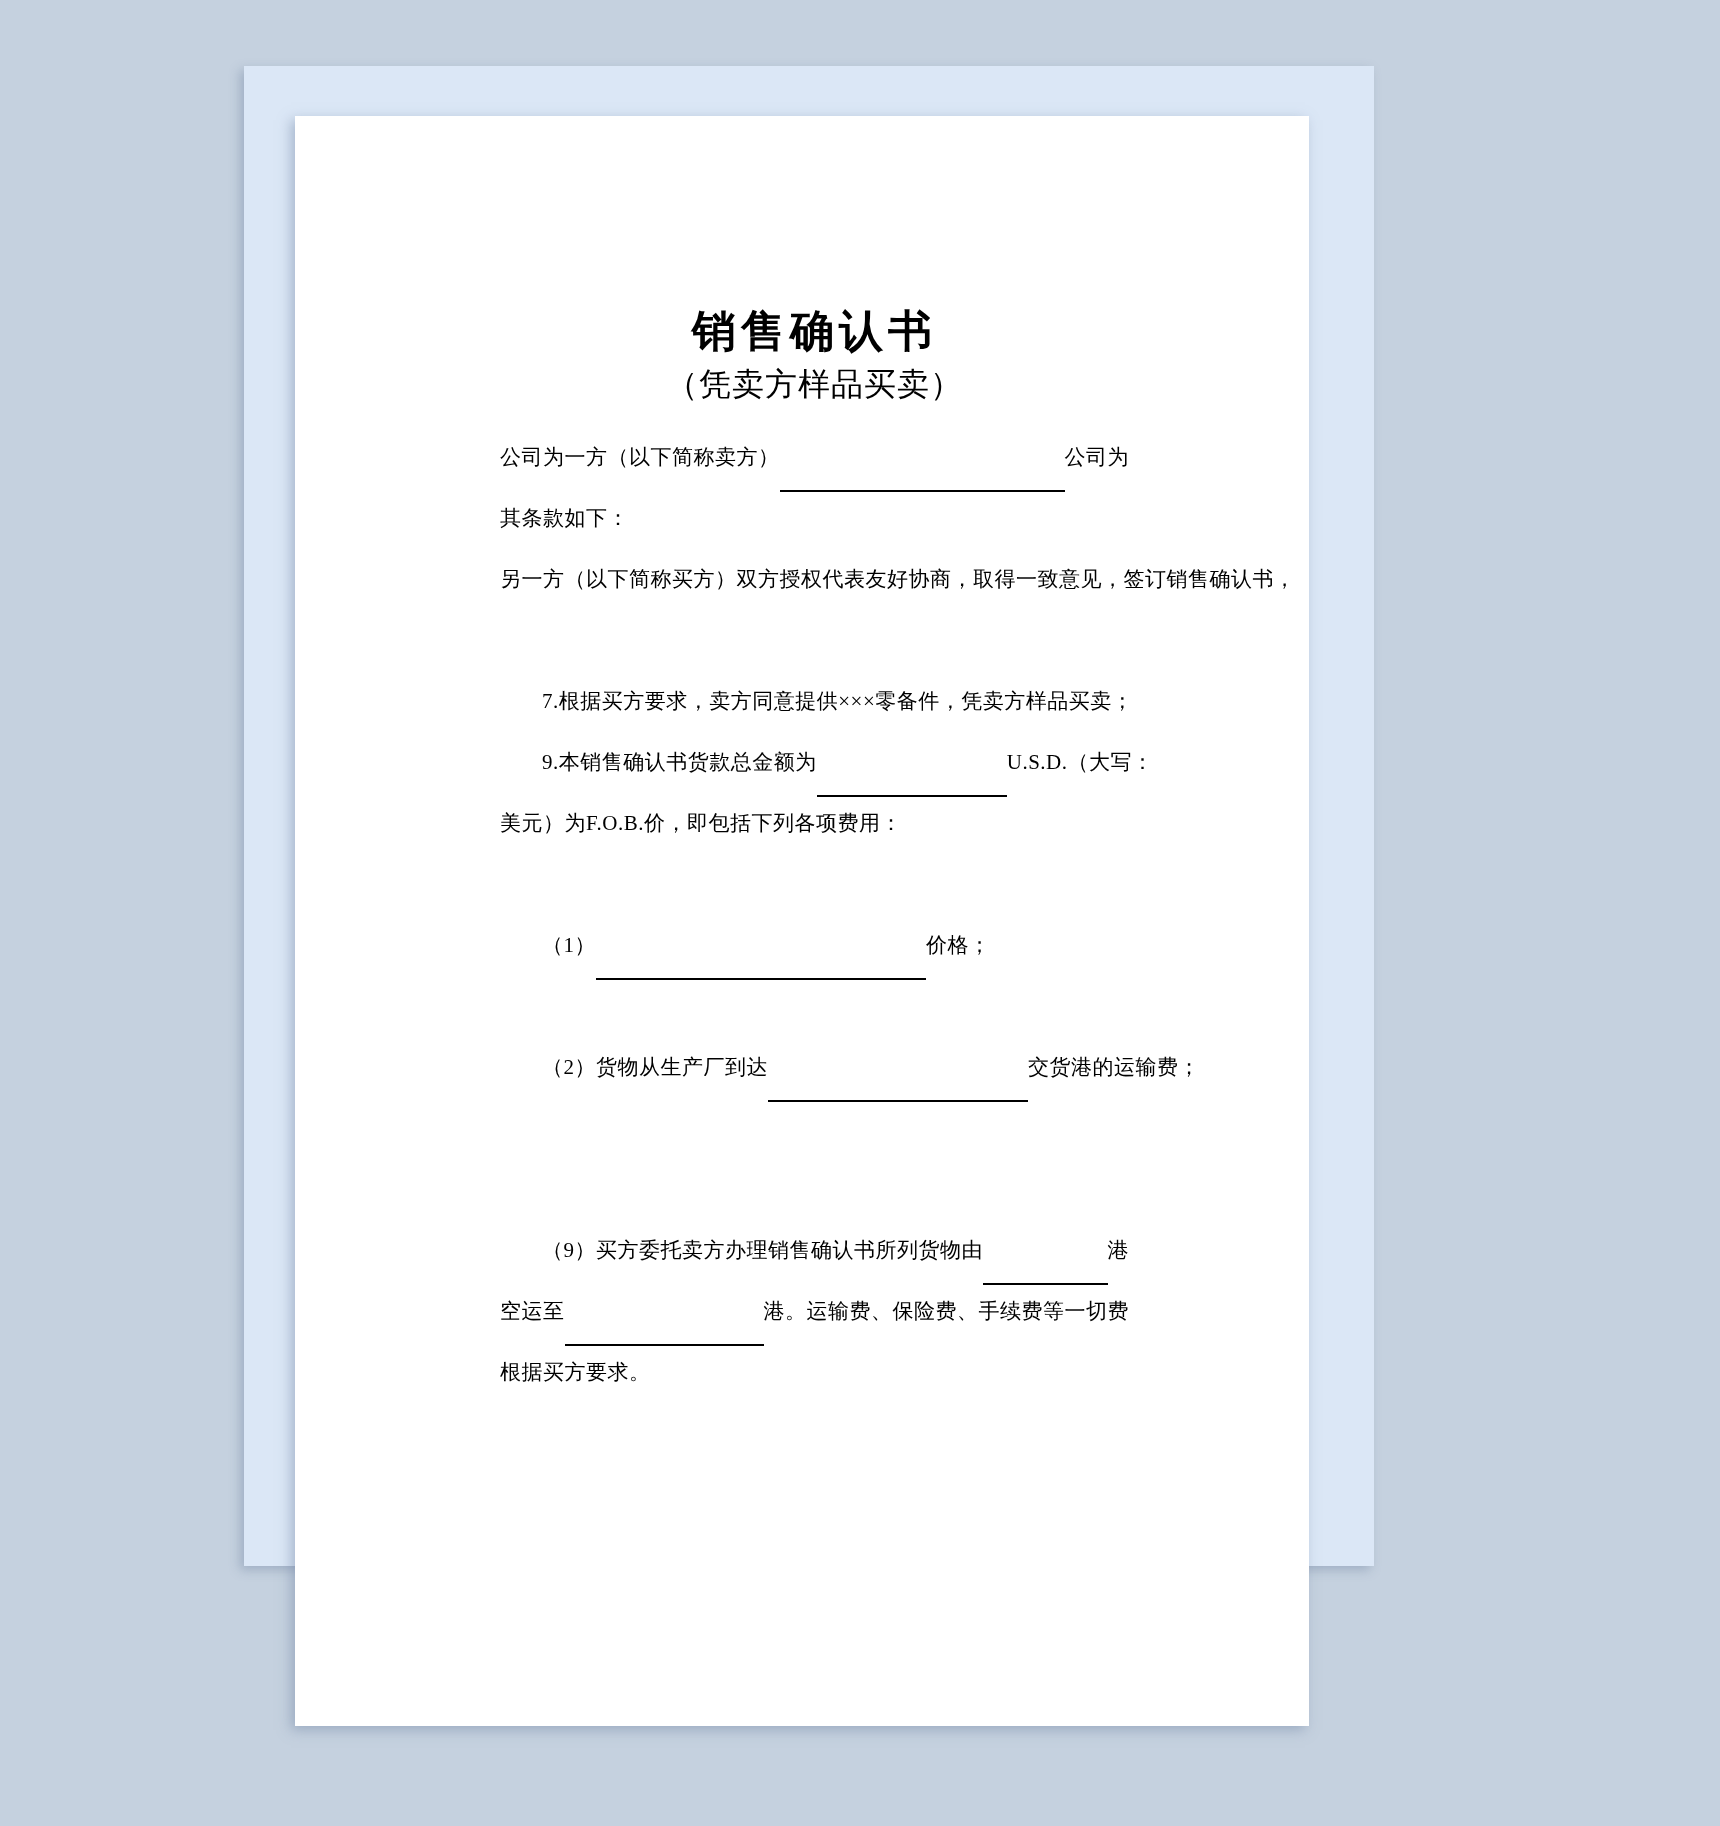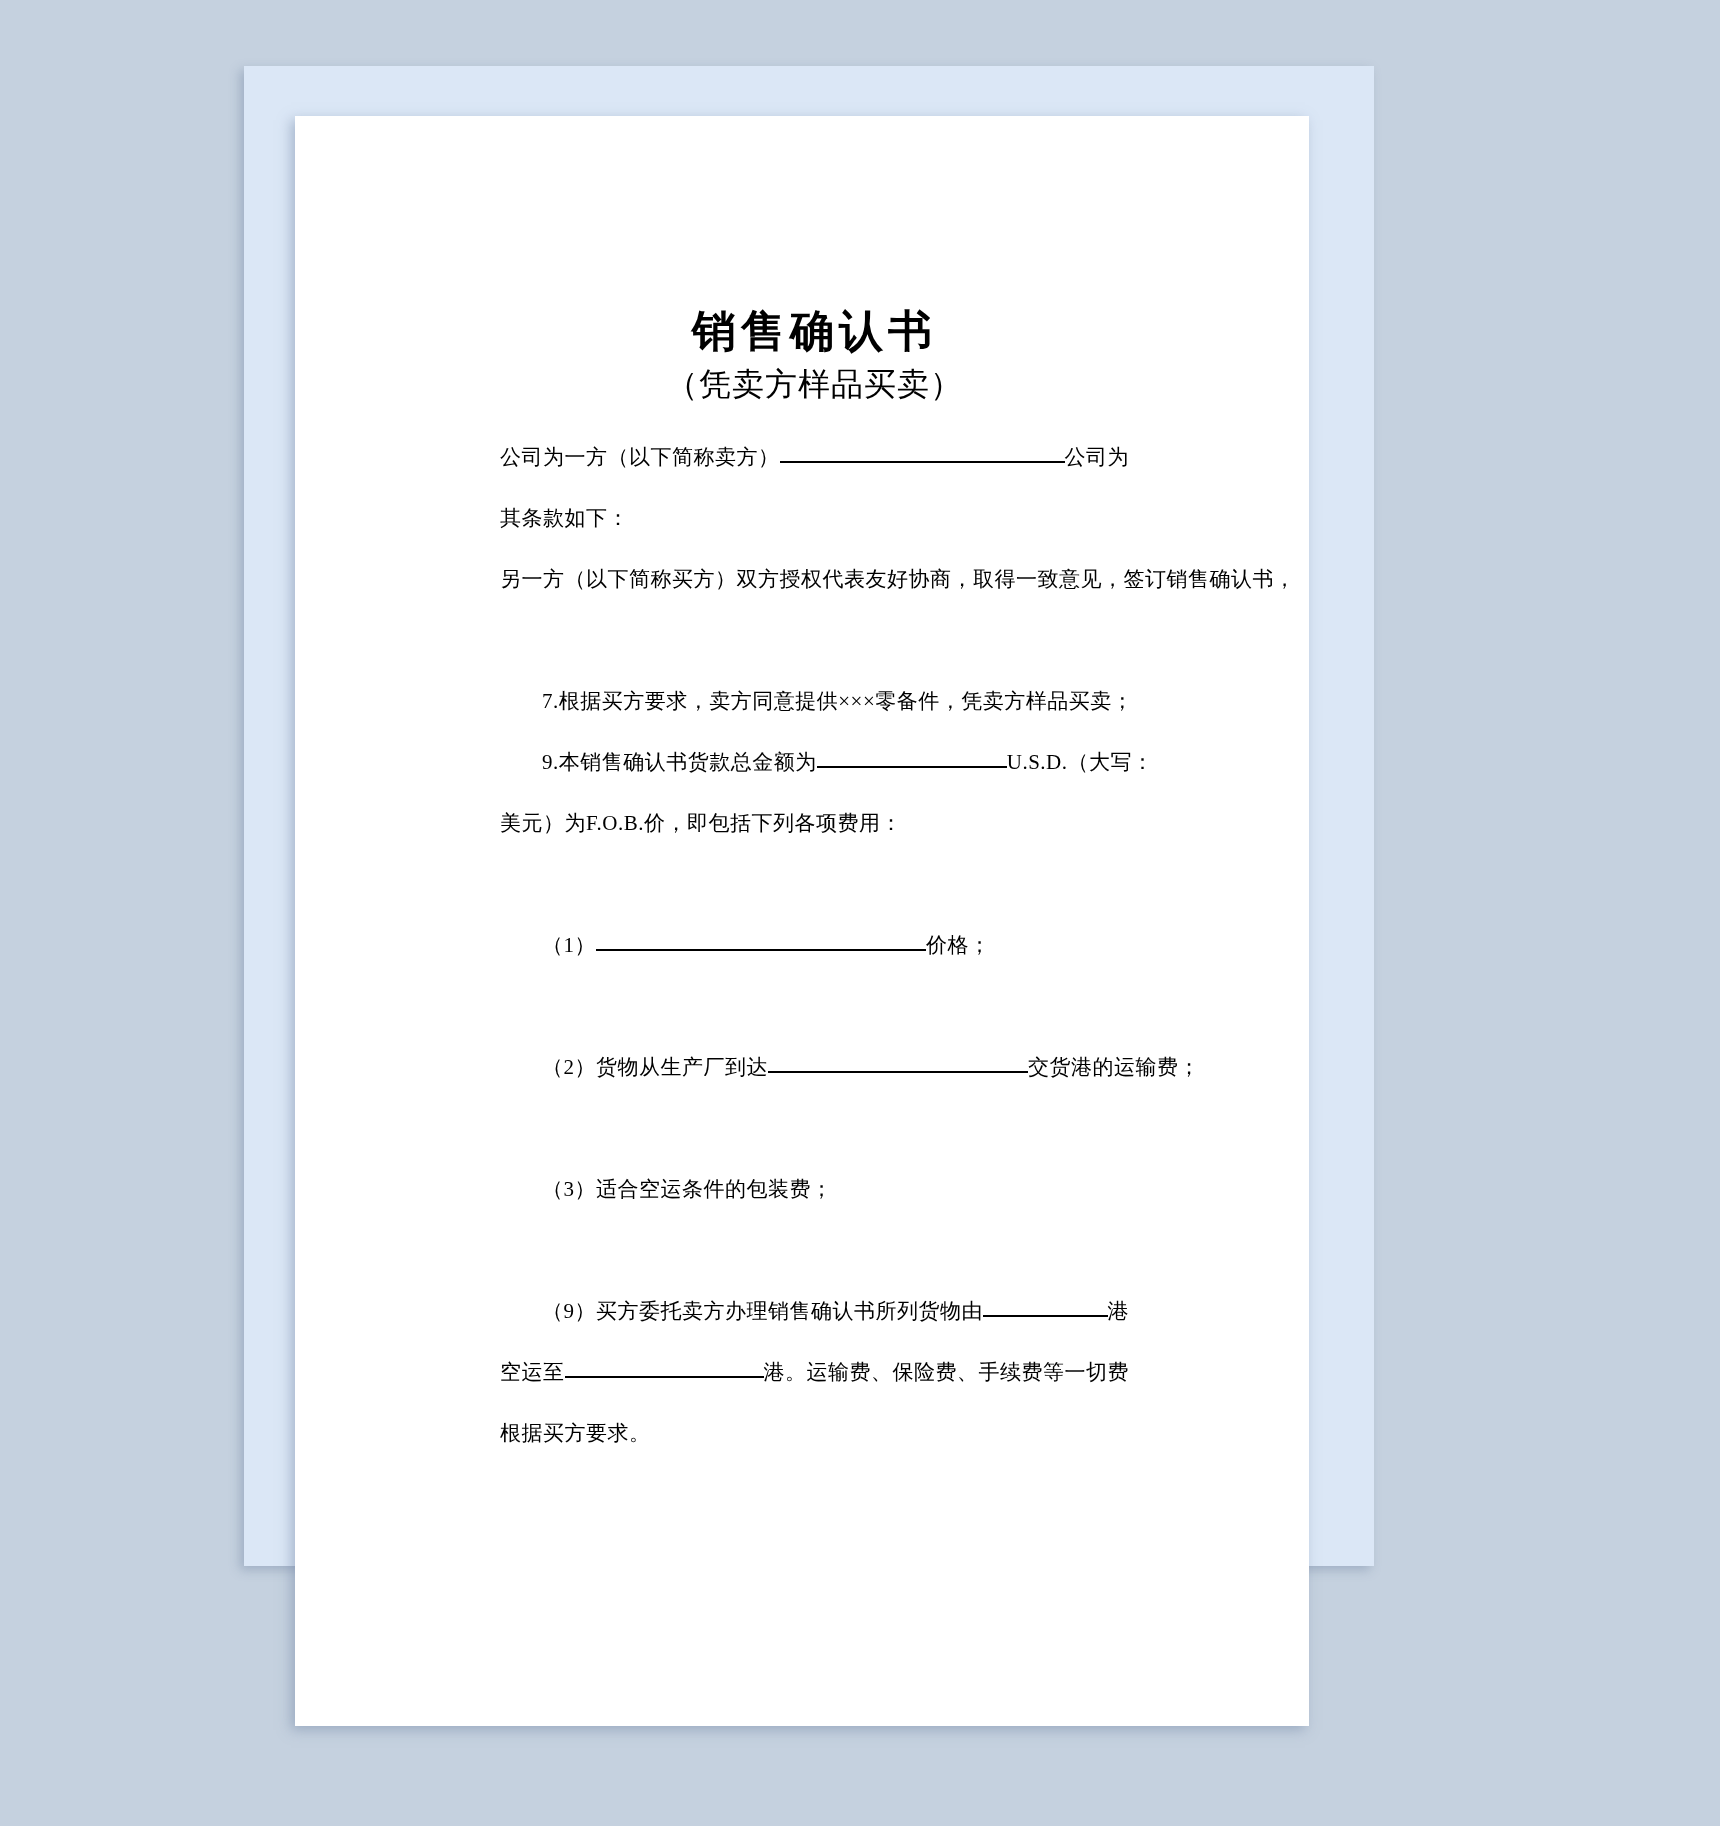--- a/index.html
+++ b/index.html
@@ -46,21 +46,21 @@
     line-height: 46px;
     text-align: center;
     font-size: 32px;
     letter-spacing: 1px;
   }
   .doc-body {
     margin-top: 20px;
   }
   .line {
     display: flex;
-    align-items: center;
+    align-items: flex-end;
     height: 61px;
     line-height: 61px;
     font-size: 21px;
     white-space: nowrap;
   }
   .line.indent { padding-left: 42px; }
   .line.spacer { }
   .seg { flex: 0 0 auto; letter-spacing: 0.5px; }
   .blank {
     flex: 0 0 auto;
@@ -110,23 +110,20 @@
         <span class="blank" style="width: 330px;"></span>
         <span class="seg">价格；</span>
       </div>
       <div class="line spacer"></div>
       <div class="line indent">
         <span class="seg">（2）货物从生产厂到达</span>
         <span class="blank" style="width: 260px;"></span>
         <span class="seg">交货港的运输费；</span>
       </div>
       <div class="line spacer"></div>
-      <div class="line indent">
-        <span class="seg">（3）适合空运条件的包装费；</span>
-      </div>
       <div class="line spacer"></div>
       <div class="line indent">
         <span class="seg">（9）买方委托卖方办理销售确认书所列货物由</span>
         <span class="blank flex"></span>
         <span class="seg">港</span>
       </div>
       <div class="line">
         <span class="seg">空运至</span>
         <span class="blank flex"></span>
         <span class="seg">港。运输费、保险费、手续费等一切费</span>

